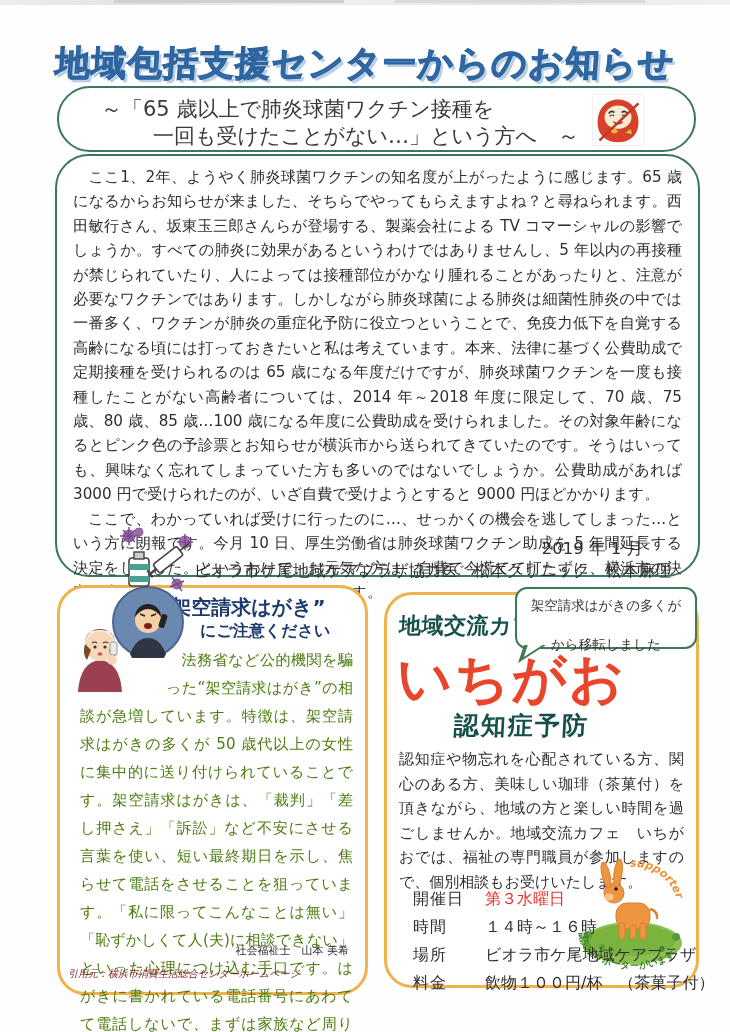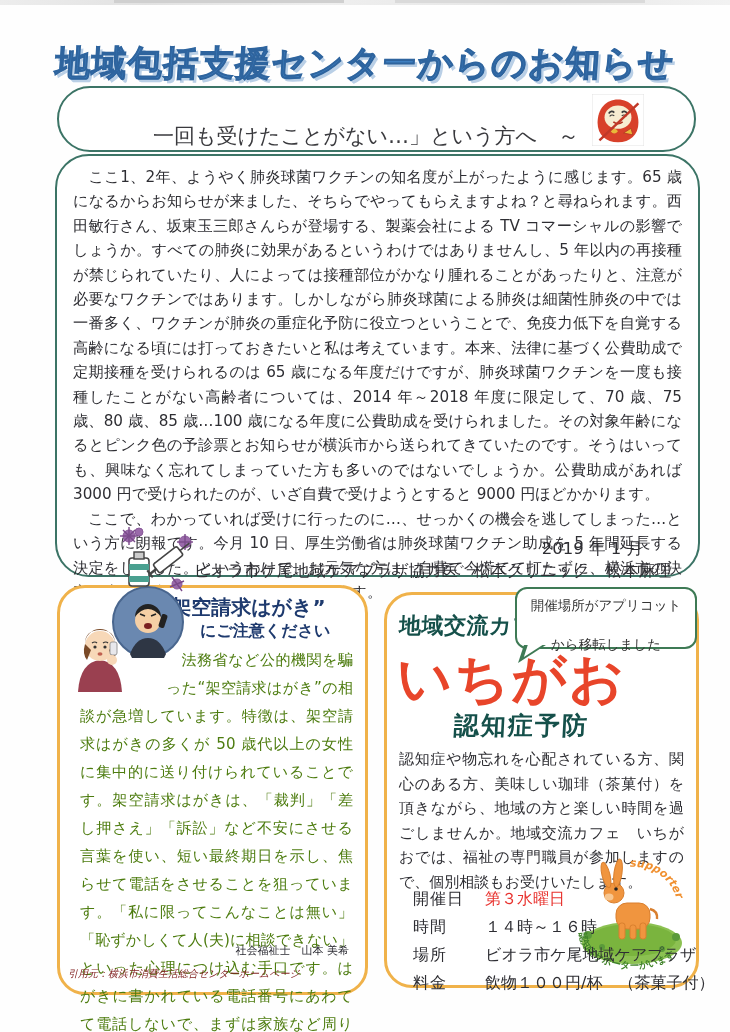--- a/index.html
+++ b/index.html
@@ -103,20 +103,21 @@
 
 <div class="page">
 
   <div class="scan-strip"></div>
   <div class="scan-dash1"></div>
   <div class="scan-dash2"></div>
 
   <div class="main-title">地域包括支援センターからのお知らせ</div>
 
   <div class="subtitle-box">
+    <div class="subtitle-line1">～「65 歳以上で肺炎球菌ワクチン接種を</div>
     <div class="subtitle-line2">一回も受けたことがない…」という方へ　～</div>
     <div class="daruma-wrap">
       <svg width="52" height="52" viewBox="0 0 56 56">
         <rect x="0" y="0" width="56" height="56" fill="#ffffff" stroke="#e0e0e0"></rect>
         <path d="M28,6 C41,6 50,16 50,31 C50,44 41,52 28,52 C15,52 6,44 6,31 C6,16 15,6 28,6 Z" fill="#d8402a"></path>
         <ellipse cx="28" cy="25" rx="14.5" ry="12.5" fill="#f7ecd1"></ellipse>
         <path d="M18,21 q3,-4 6,-1" stroke="#3a3a3a" stroke-width="1.8" fill="none"></path>
         <path d="M32,20 q3,-3 6,1" stroke="#3a3a3a" stroke-width="1.8" fill="none"></path>
         <path d="M19,24 q2.5,-2.5 5,-0.5" stroke="#3a3a3a" stroke-width="1.2" fill="none"></path>
         <path d="M32,23.5 q2.5,-2 5,0.5" stroke="#3a3a3a" stroke-width="1.2" fill="none"></path>
@@ -197,21 +198,21 @@
     <div class="scam-body">
       <span class="scam-float"></span><span>　法務省など公的機関を騙った“架空請求はがき”の相談が急増しています。特徴は、架空請求はがきの多くが 50 歳代以上の女性に集中的に送り付けられていることです。架空請求はがきは、「裁判」「差し押さえ」「訴訟」など不安にさせる言葉を使い、短い最終期日を示し、焦らせて電話をさせることを狙っています。「私に限ってこんなことは無い」「恥ずかしくて人(夫)に相談できない」といった心理につけ込む手口です。はがきに書かれている電話番号にあわてて電話しないで、まずは家族など周りの人に相談して下さい。包括支援センターでもご相談を承っております。</span>
     </div>
     <div class="scam-sign">社会福祉士　山本 美希</div>
     <div class="scam-source">引用元：横浜市消費生活総合センターホームページ</div>
   </div>
 
   <div class="cafe-box">
     <div class="cafe-label">地域交流カフェ</div>
     <div class="bubble">
-      <div class="b1">開催場所がアプリコット</div>
+      <div class="b1">架空請求はがきの多くが</div>
       <div class="b2">から移転しました</div>
     </div>
     <div class="cafe-name">いちがお</div>
     <div class="cafe-sub">認知症予防</div>
     <div class="cafe-body">認知症や物忘れを心配されている方、関心のある方、美味しい珈琲（茶菓付）を頂きながら、地域の方と楽しい時間を過ごしませんか。地域交流カフェ　いちがおでは、福祉の専門職員が参加しますので、個別相談もお受けいたします。</div>
     <div class="cafe-details">
       <div class="detail-row">
         <span class="detail-label">開催日</span>
         <span class="detail-value hl">第３水曜日</span>
       </div>

